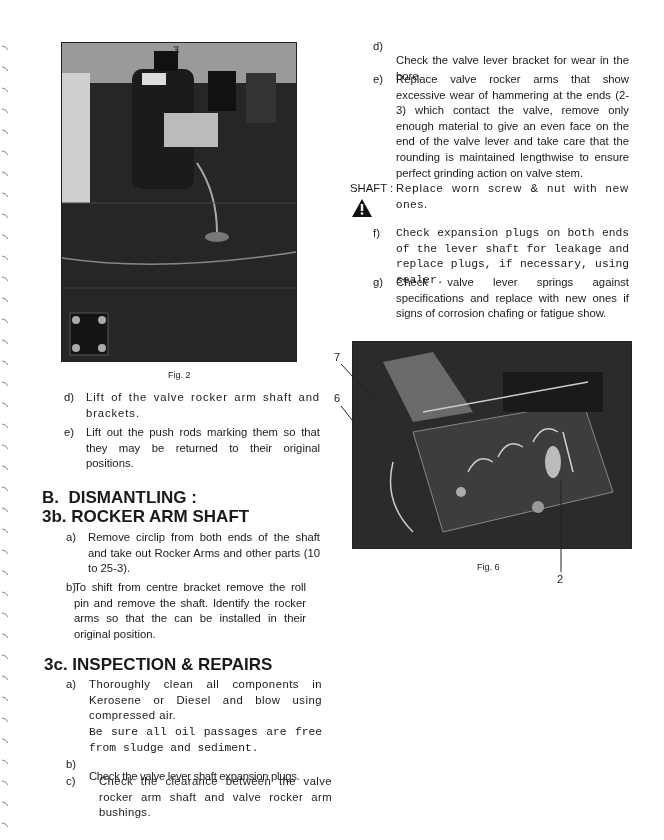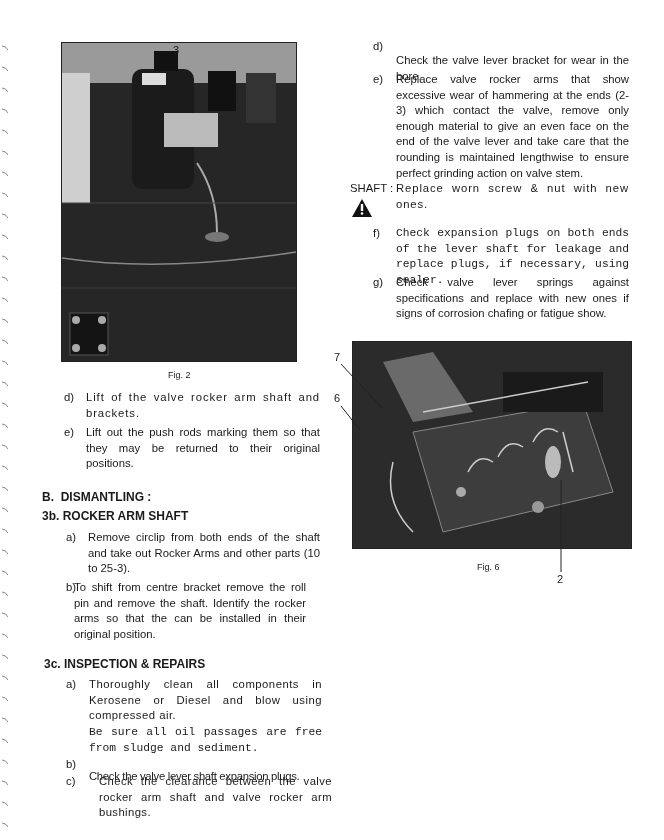--- a/index.html
+++ b/index.html
@@ -5,21 +5,21 @@
   html, body { margin:0; padding:0; }
   body { width:664px; height:840px; background:#fff; position:relative; overflow:hidden;
          font-family:"Liberation Sans", sans-serif; color:#1a1a1a; font-size:11.3px; line-height:15.6px; }
   .abs { position:absolute; }
   .photo { background:#2a2a2a; border:1px solid #222; overflow:hidden; }
   .photo svg { display:block; }
   .cap { font-size:9px; color:#222; }
   .item { position:absolute; }
   .lbl { position:absolute; left:0; top:0; }
   .txt { position:absolute; text-align:justify; }
-  .head { font-weight:bold; font-size:12px; position:absolute; }
+  .head { font-weight:bold; font-size:17px; position:absolute; }
   .callout { font-size:11px; position:absolute; }
   .margin-marks { position:absolute; left:0; top:40px; width:14px; height:800px; }
 </style>
 </head>
 <body>
 
 <svg class="margin-marks" viewBox="0 0 14 800" width="14" height="800">
   <g stroke="#888" stroke-width="1" fill="none">
     <path d="M2 6 q4 0 6 4"></path>
       <path d="M2 27 q4 0 6 4"></path>

